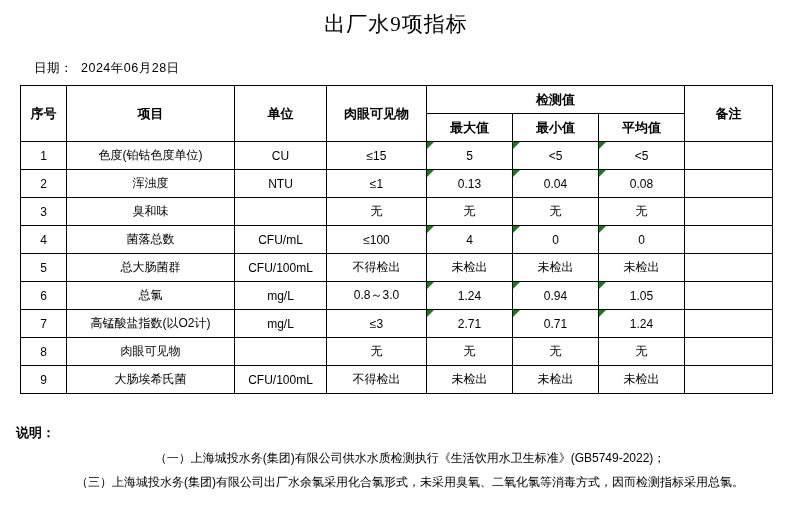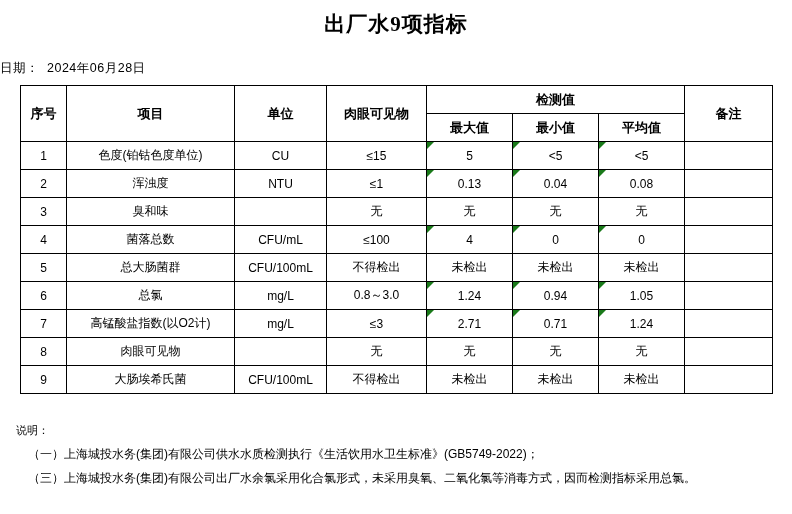--- a/index.html
+++ b/index.html
@@ -16,28 +16,29 @@
   }
   .page {
     position: relative;
     width: 792px;
     height: 514px;
     box-sizing: border-box;
   }
   .doc-title {
     text-align: center;
     font-size: 21px;
-    font-weight: bold;
+    font-weight: normal;
     letter-spacing: 1px;
     margin-top: 10px;
     margin-bottom: 0;
     font-family: "Liberation Serif", serif;
   }
   .date-line {
     margin-top: 22px;
+    margin-left: 34px;
     font-size: 12.5px;
     letter-spacing: 0.5px;
   }
   .date-label {
     display: inline-block;
   }
   .date-value {
     display: inline-block;
     margin-left: 8px;
   }
@@ -95,26 +96,28 @@
     border-right: 7px solid transparent;
   }
   .notes {
     margin-top: 26px;
     margin-left: 16px;
     font-size: 12px;
     line-height: 1.95;
   }
   .notes-title {
     margin-left: 0px;
-    font-size: 11px;
+    font-size: 13px;
     margin-bottom: 2px;
+    font-weight: bold;
   }
   .note-line {
     margin-left: 12px;
     white-space: nowrap;
+    text-align: center;
   }
 </style>
 </head>
 <body>
 
 <div class="page">
 
   <div class="doc-title">出厂水9项指标</div>
 
   <div class="date-line">

